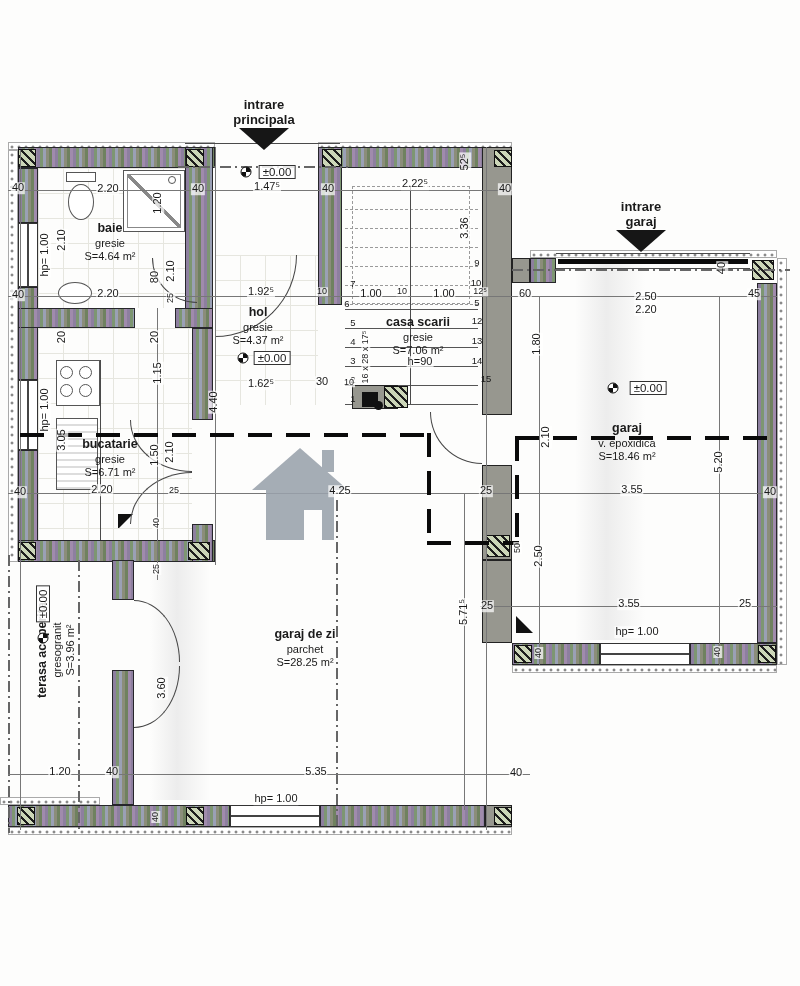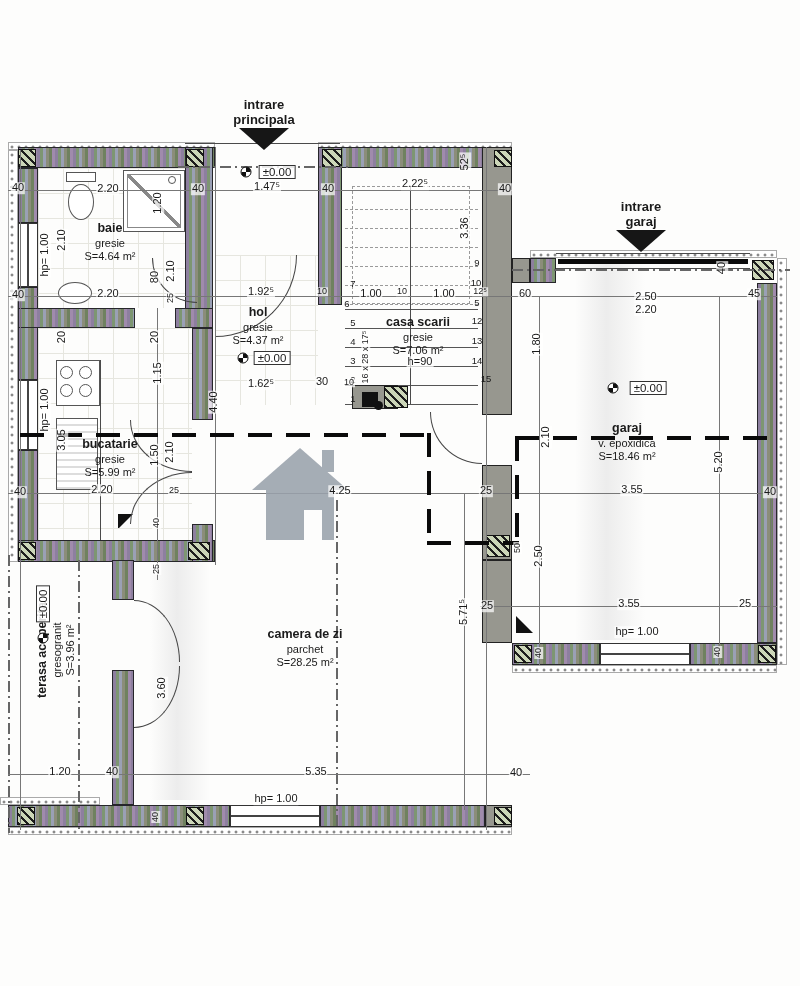--- a/index.html
+++ b/index.html
@@ -290,24 +290,24 @@
         <div class="ra">S=4.37 m²</div>
       </div>
       <div class="room" style="left: 418px; top: 337px;">
         <div class="rn">casa scarii</div>
         <div class="rf">gresie</div>
         <div class="ra">S=7.06 m²</div>
       </div>
       <div class="room" style="left: 110px; top: 459px;">
         <div class="rn">bucatarie</div>
         <div class="rf">gresie</div>
-        <div class="ra">S=5.99 m²</div>
+        <div class="ra">S=6.71 m²</div>
       </div>
       <div class="room" style="left: 305px; top: 649px;">
-        <div class="rn">camera de zi</div>
+        <div class="rn">garaj de zi</div>
         <div class="rf">parchet</div>
         <div class="ra">S=28.25 m²</div>
       </div>
       <div class="room" style="left: 627px; top: 443px;">
         <div class="rn">garaj</div>
         <div class="rf">v. epoxidica</div>
         <div class="ra">S=18.46 m²</div>
       </div>
       <div class="room rot" style="left: 57px; top: 650px;">
         <div class="rn">terasa acoperita</div>

